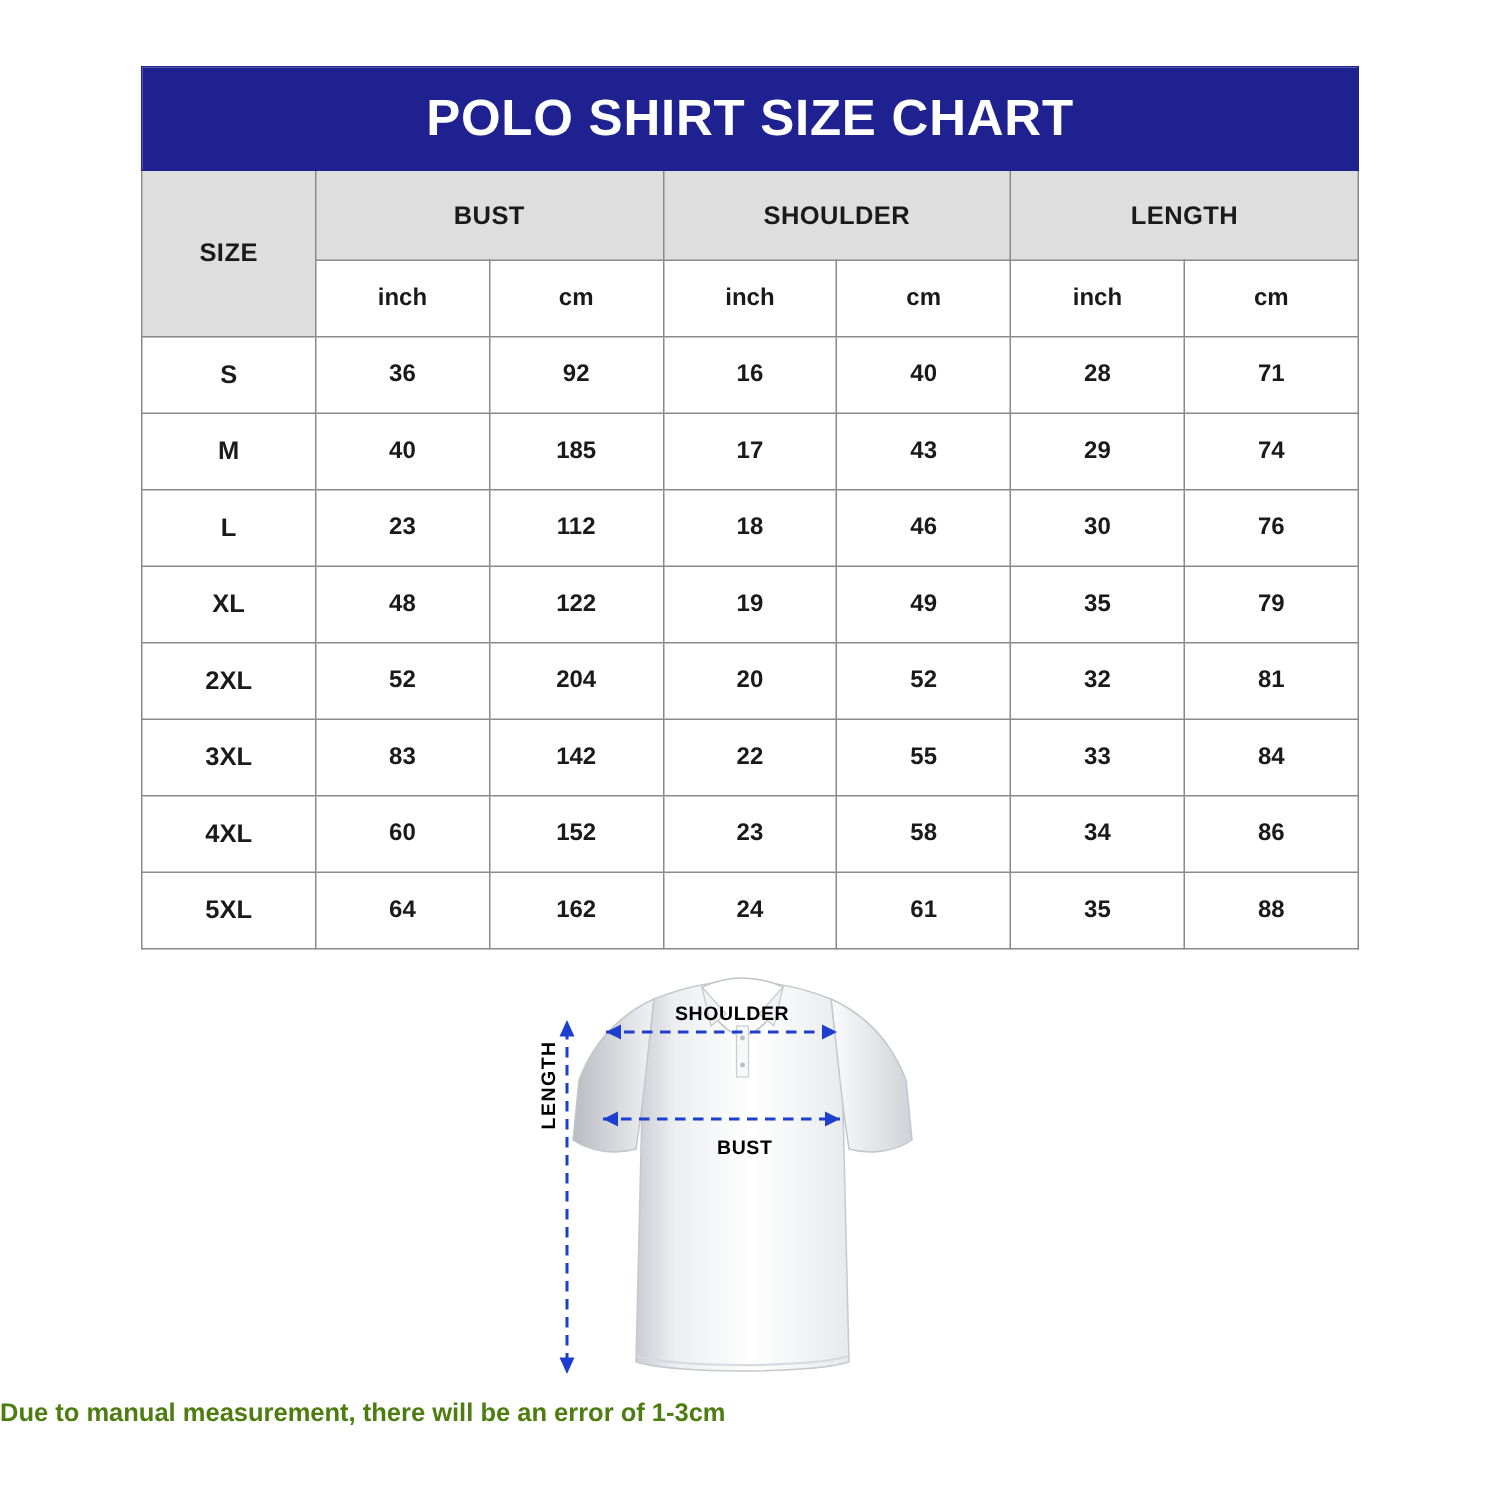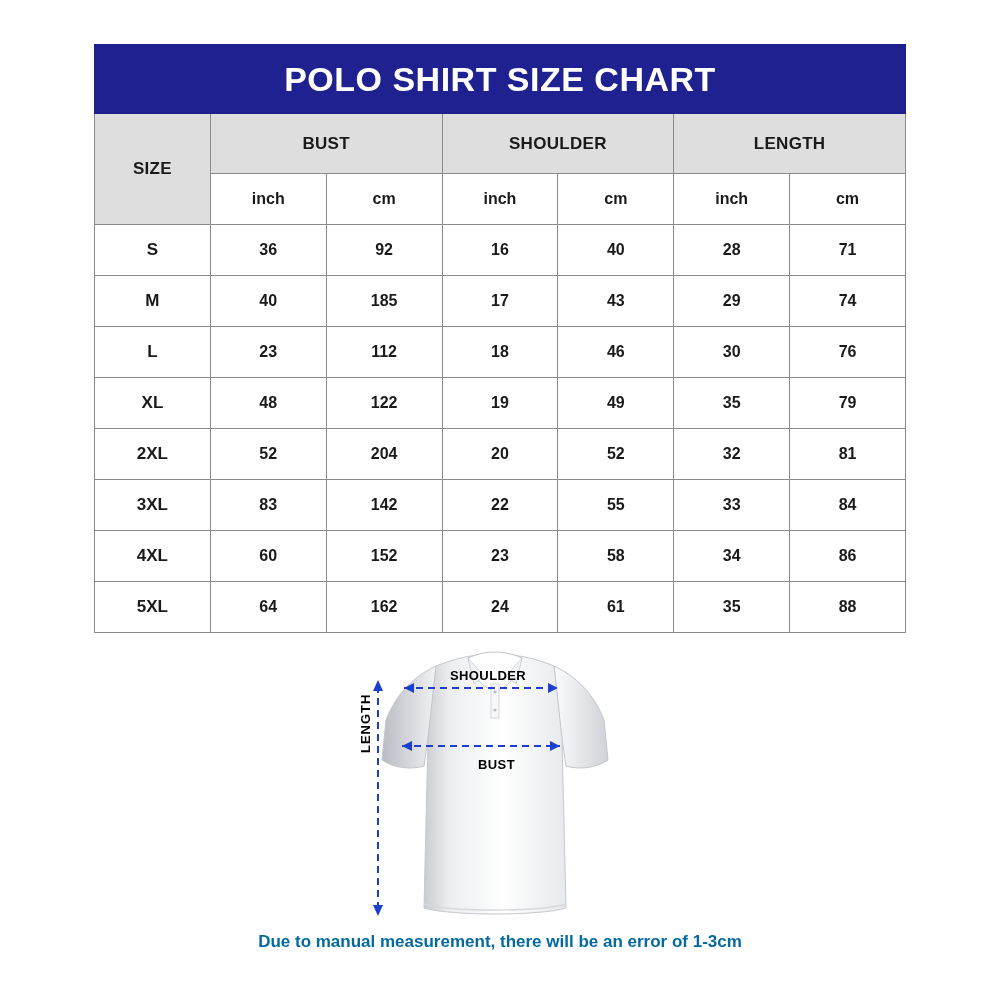--- a/index.html
+++ b/index.html
@@ -119,22 +119,21 @@
     top: 0;
     width: 330px;
     height: 300px;
   }
 
   .note {
     position: absolute;
     left: 0;
     top: 932px;
     width: 1000px;
-    text-align: center;
-    color: #0369a1;
+    color: #4d7c0f;
     font-size: 17px;
     font-weight: bold;
   }
 </style>
 </head>
 <body>
 
 <div class="chart-wrap">
   <table class="size-chart">
     <tbody>

